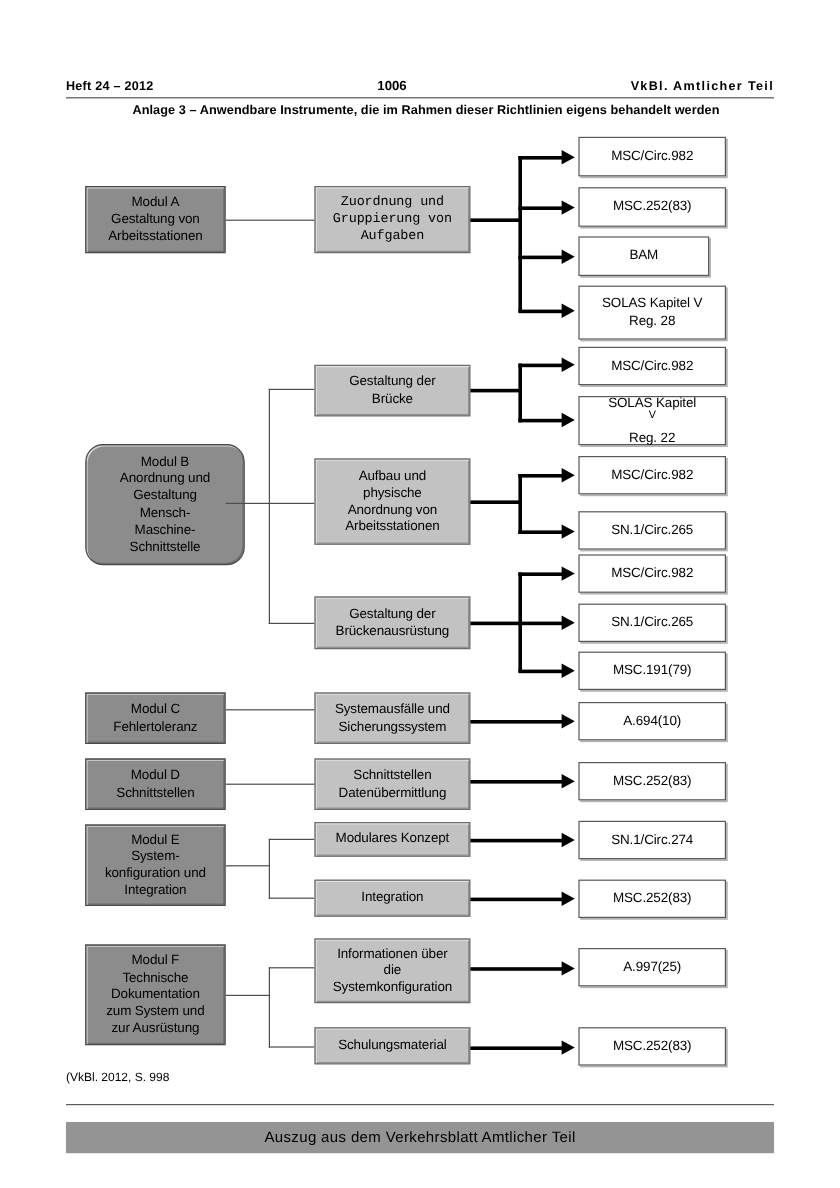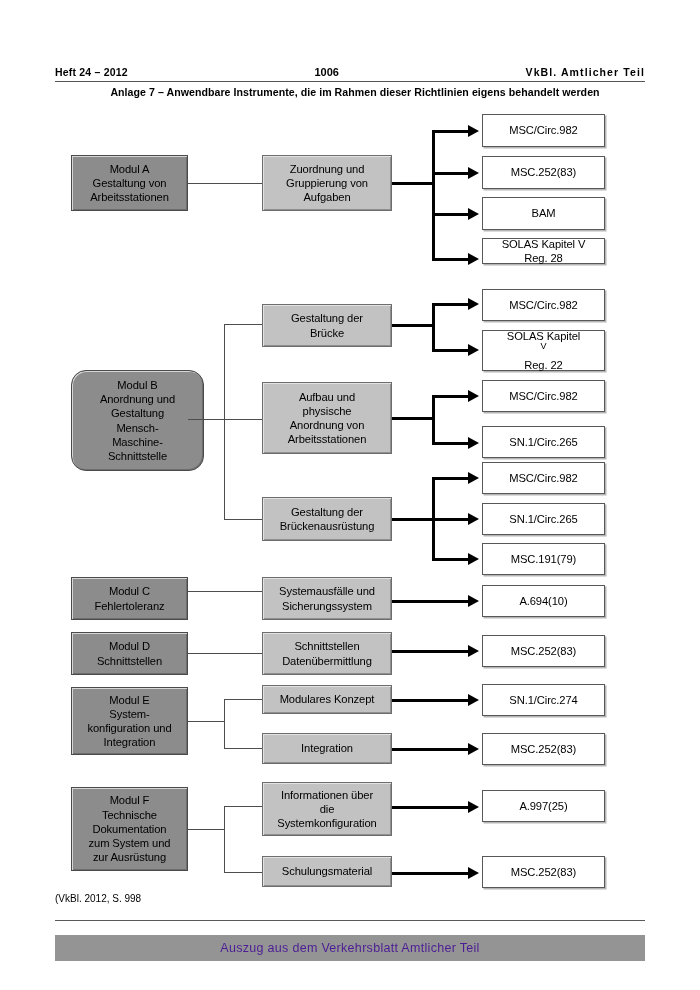--- a/index.html
+++ b/index.html
@@ -127,45 +127,45 @@
     height: 1.4px;
     background: #5a5a5a;
   }
   .footer-bar {
     position: absolute;
     left: 55px;
     top: 935px;
     width: 590px;
     height: 26px;
     background: #949494;
-    color: #4c1d95;
+    color: #000000;
     display: flex;
     align-items: center;
     justify-content: center;
     font-size: 12.5px;
     letter-spacing: .3px;
   }
 </style>
 </head>
 <body>
 
 <div class="page-header">
   <div class="hdr-left">Heft 24 – 2012</div>
   <div class="hdr-mid">1006</div>
   <div class="hdr-right">VkBl. Amtlicher Teil</div>
 </div>
 
-<div class="anlage-title">Anlage 7 – Anwendbare Instrumente, die im Rahmen dieser Richtlinien eigens behandelt werden</div>
+<div class="anlage-title">Anlage 3 – Anwendbare Instrumente, die im Rahmen dieser Richtlinien eigens behandelt werden</div>
 
 <div class="canvas">
 
   <div class="node mod" style="left:71px;top:155px;width:117px;height:56px;">
     <span>Modul A<br>Gestaltung von<br>Arbeitsstationen</span>
   </div>
-  <div class="node task" style="left:262px;top:155px;width:130px;height:56px;">
+  <div class="node task" style="left:262px;top:155px;width:130px;height:56px;font-family:Liberation Mono, monospace;">
     <span>Zuordnung und<br>Gruppierung von<br>Aufgaben</span>
   </div>
 
   <div class="ln h" style="left:188px;top:183px;width:74px;"></div>
 
   <div class="tk h" style="left:392px;top:182px;width:43px;"></div>
   <div class="tk v" style="left:432px;top:130px;height:130px;"></div>
   <div class="tk h" style="left:432px;top:130px;width:40px;"></div>
   <div class="tk h" style="left:432px;top:172px;width:40px;"></div>
   <div class="tk h" style="left:432px;top:213px;width:40px;"></div>
@@ -174,24 +174,24 @@
   <div class="arrow" style="left:468px;top:167px;"></div>
   <div class="arrow" style="left:468px;top:208px;"></div>
   <div class="arrow" style="left:468px;top:253px;"></div>
 
   <div class="node instr" style="left:482px;top:114px;width:123px;height:33px;">
     <span>MSC/Circ.982</span>
   </div>
   <div class="node instr" style="left:482px;top:156px;width:123px;height:33px;">
     <span>MSC.252(83)</span>
   </div>
-  <div class="node instr" style="left:482px;top:197px;width:123px;height:33px;">
+  <div class="node instr" style="left:482px;top:197px;width:109px;height:33px;">
     <span>BAM</span>
   </div>
-  <div class="node instr" style="left:482px;top:238px;width:123px;height:26px;align-items:center;">
+  <div class="node instr" style="left:482px;top:238px;width:123px;height:45px;align-items:center;">
     <span>SOLAS Kapitel V<br>Reg. 28</span>
   </div>
 
   <div class="node mod" style="left:71px;top:370px;width:133px;height:101px;border-radius:15px;">
     <span>Modul B<br>Anordnung und<br>Gestaltung<br>Mensch-<br>Maschine-<br>Schnittstelle</span>
   </div>
 
   <div class="ln h" style="left:188px;top:419px;width:37px;"></div>
   <div class="ln v" style="left:224px;top:324px;height:196px;"></div>
   <div class="ln h" style="left:224px;top:324px;width:38px;"></div>

